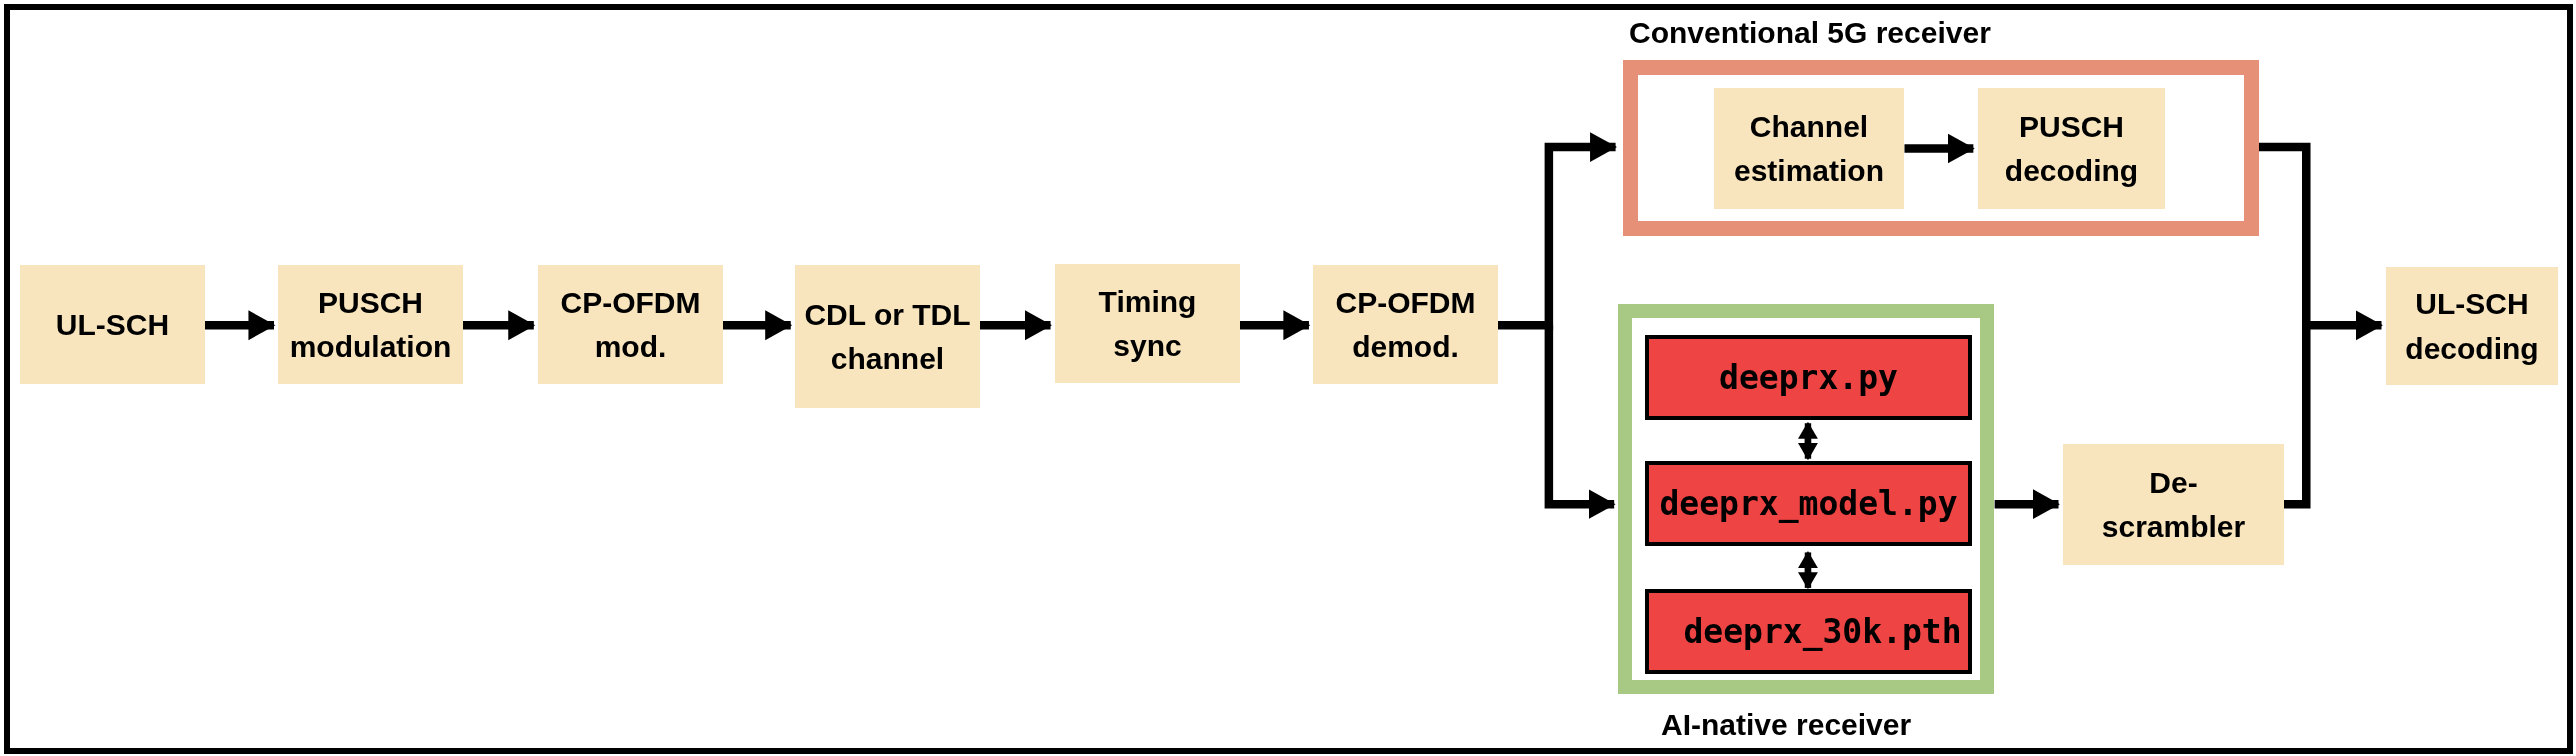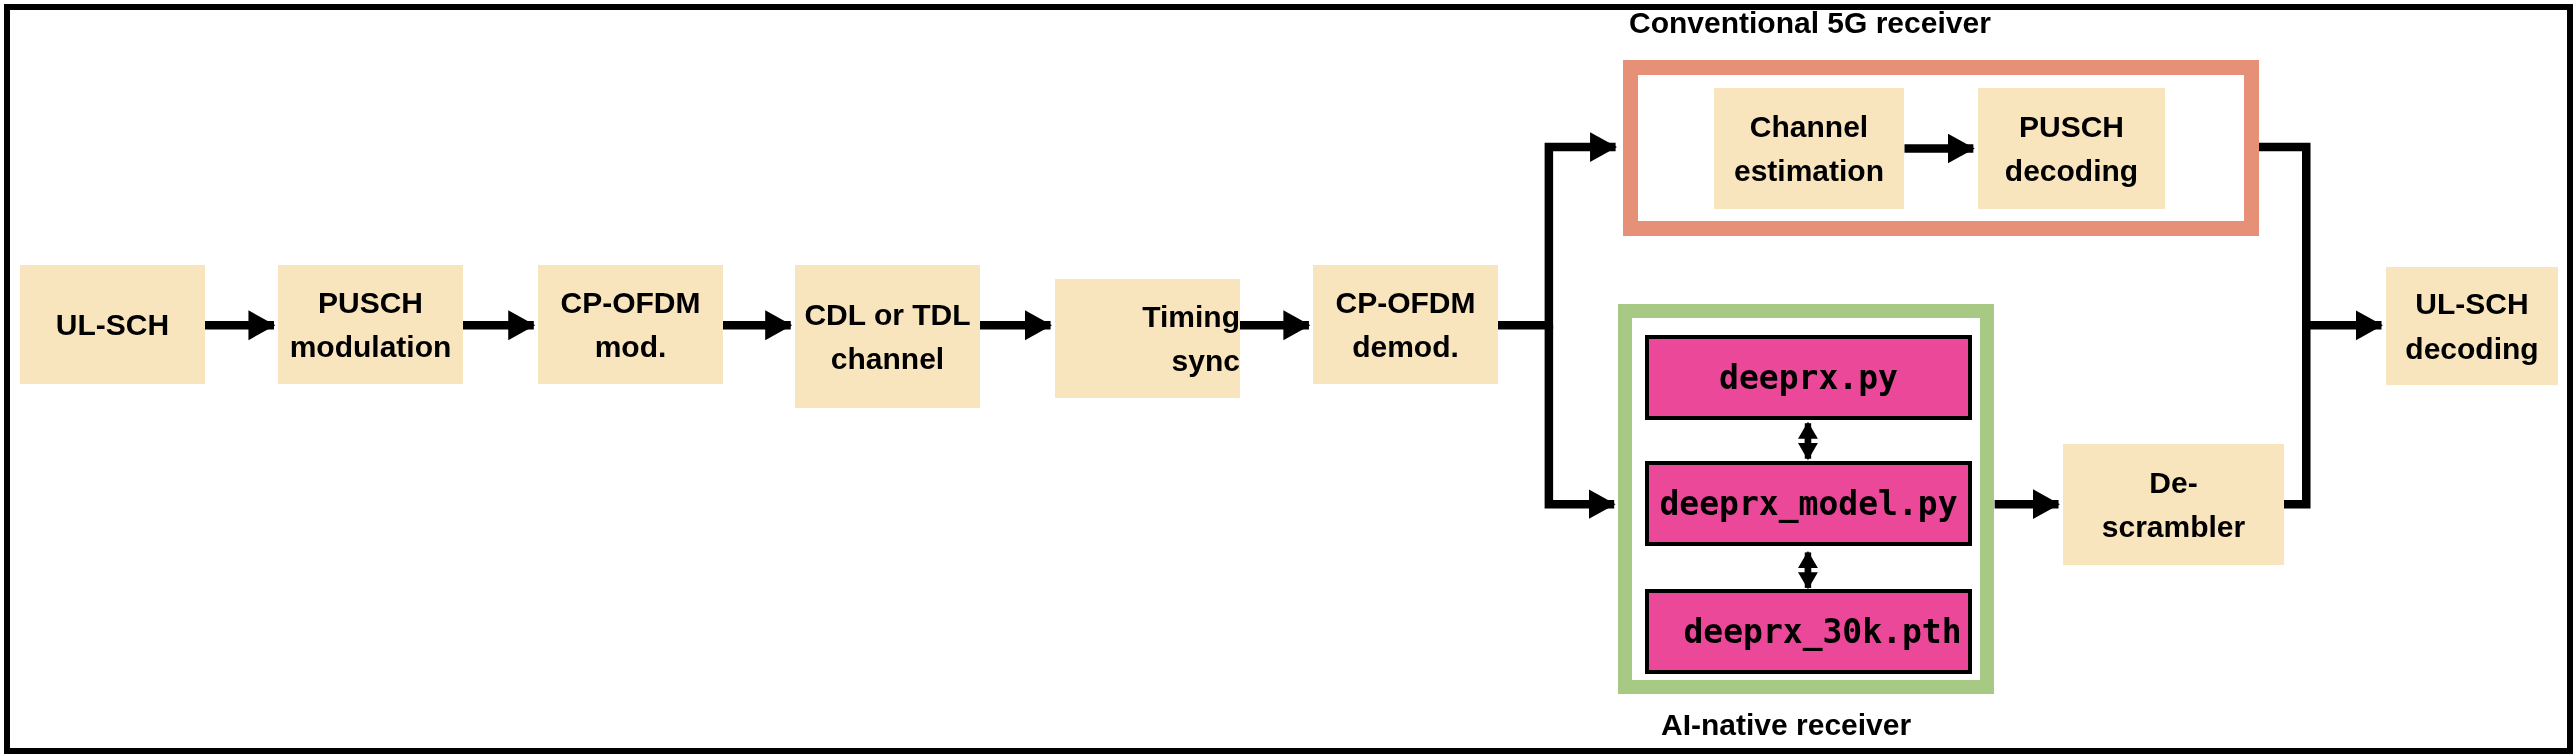--- a/index.html
+++ b/index.html
@@ -31,21 +31,21 @@
     border-style:solid;
   }
   .groupbox.conventional{border-color:#E69077;border-width:15.6px;}
   .groupbox.ai{border-color:#A8C984;border-width:14px;}
   .grouplabel{
     position:absolute;
     font-size:30px;font-weight:700;color:#000000;white-space:nowrap;
   }
   .codebox{
     position:absolute;
-    background:#ec4899;border:4.3px solid #000000;box-sizing:border-box;
+    background:#ef4444;border:4.3px solid #000000;box-sizing:border-box;
     display:flex;align-items:center;justify-content:center;
     font-family:"DejaVu Sans Mono",monospace;
     font-size:33px;font-weight:700;color:#000000;white-space:nowrap;
   }
 </style>
 </head>
 <body>
 
 <div id="canvas">
 
@@ -91,31 +91,31 @@
   <div class="block" style="left:538px;top:265px;width:185px;height:119px;">
     <span>CP-OFDM</span>
     <span>mod.</span>
   </div>
 
   <div class="block" style="left:795px;top:265px;width:185px;height:143px;">
     <span>CDL or TDL</span>
     <span>channel</span>
   </div>
 
-  <div class="block" style="left:1055px;top:279px;width:185px;height:119px;align-items:flex-end;">
+  <div class="block" style="left:1055px;top:264px;width:185px;height:119px;">
     <span>Timing</span>
     <span>sync</span>
   </div>
 
   <div class="block" style="left:1313px;top:265px;width:185px;height:119px;">
     <span>CP-OFDM</span>
     <span>demod.</span>
   </div>
 
-  <div class="grouplabel" style="left:1629px;top:6px;">Conventional 5G receiver</div>
+  <div class="grouplabel" style="left:1629px;top:16px;">Conventional 5G receiver</div>
 
   <div class="groupbox conventional" style="left:1623px;top:60px;width:636px;height:176px;"></div>
 
   <div class="block" style="left:1714px;top:88px;width:190px;height:121px;">
     <span>Channel</span>
     <span>estimation</span>
   </div>
 
   <div class="block" style="left:1978px;top:88px;width:187px;height:121px;">
     <span>PUSCH</span>

